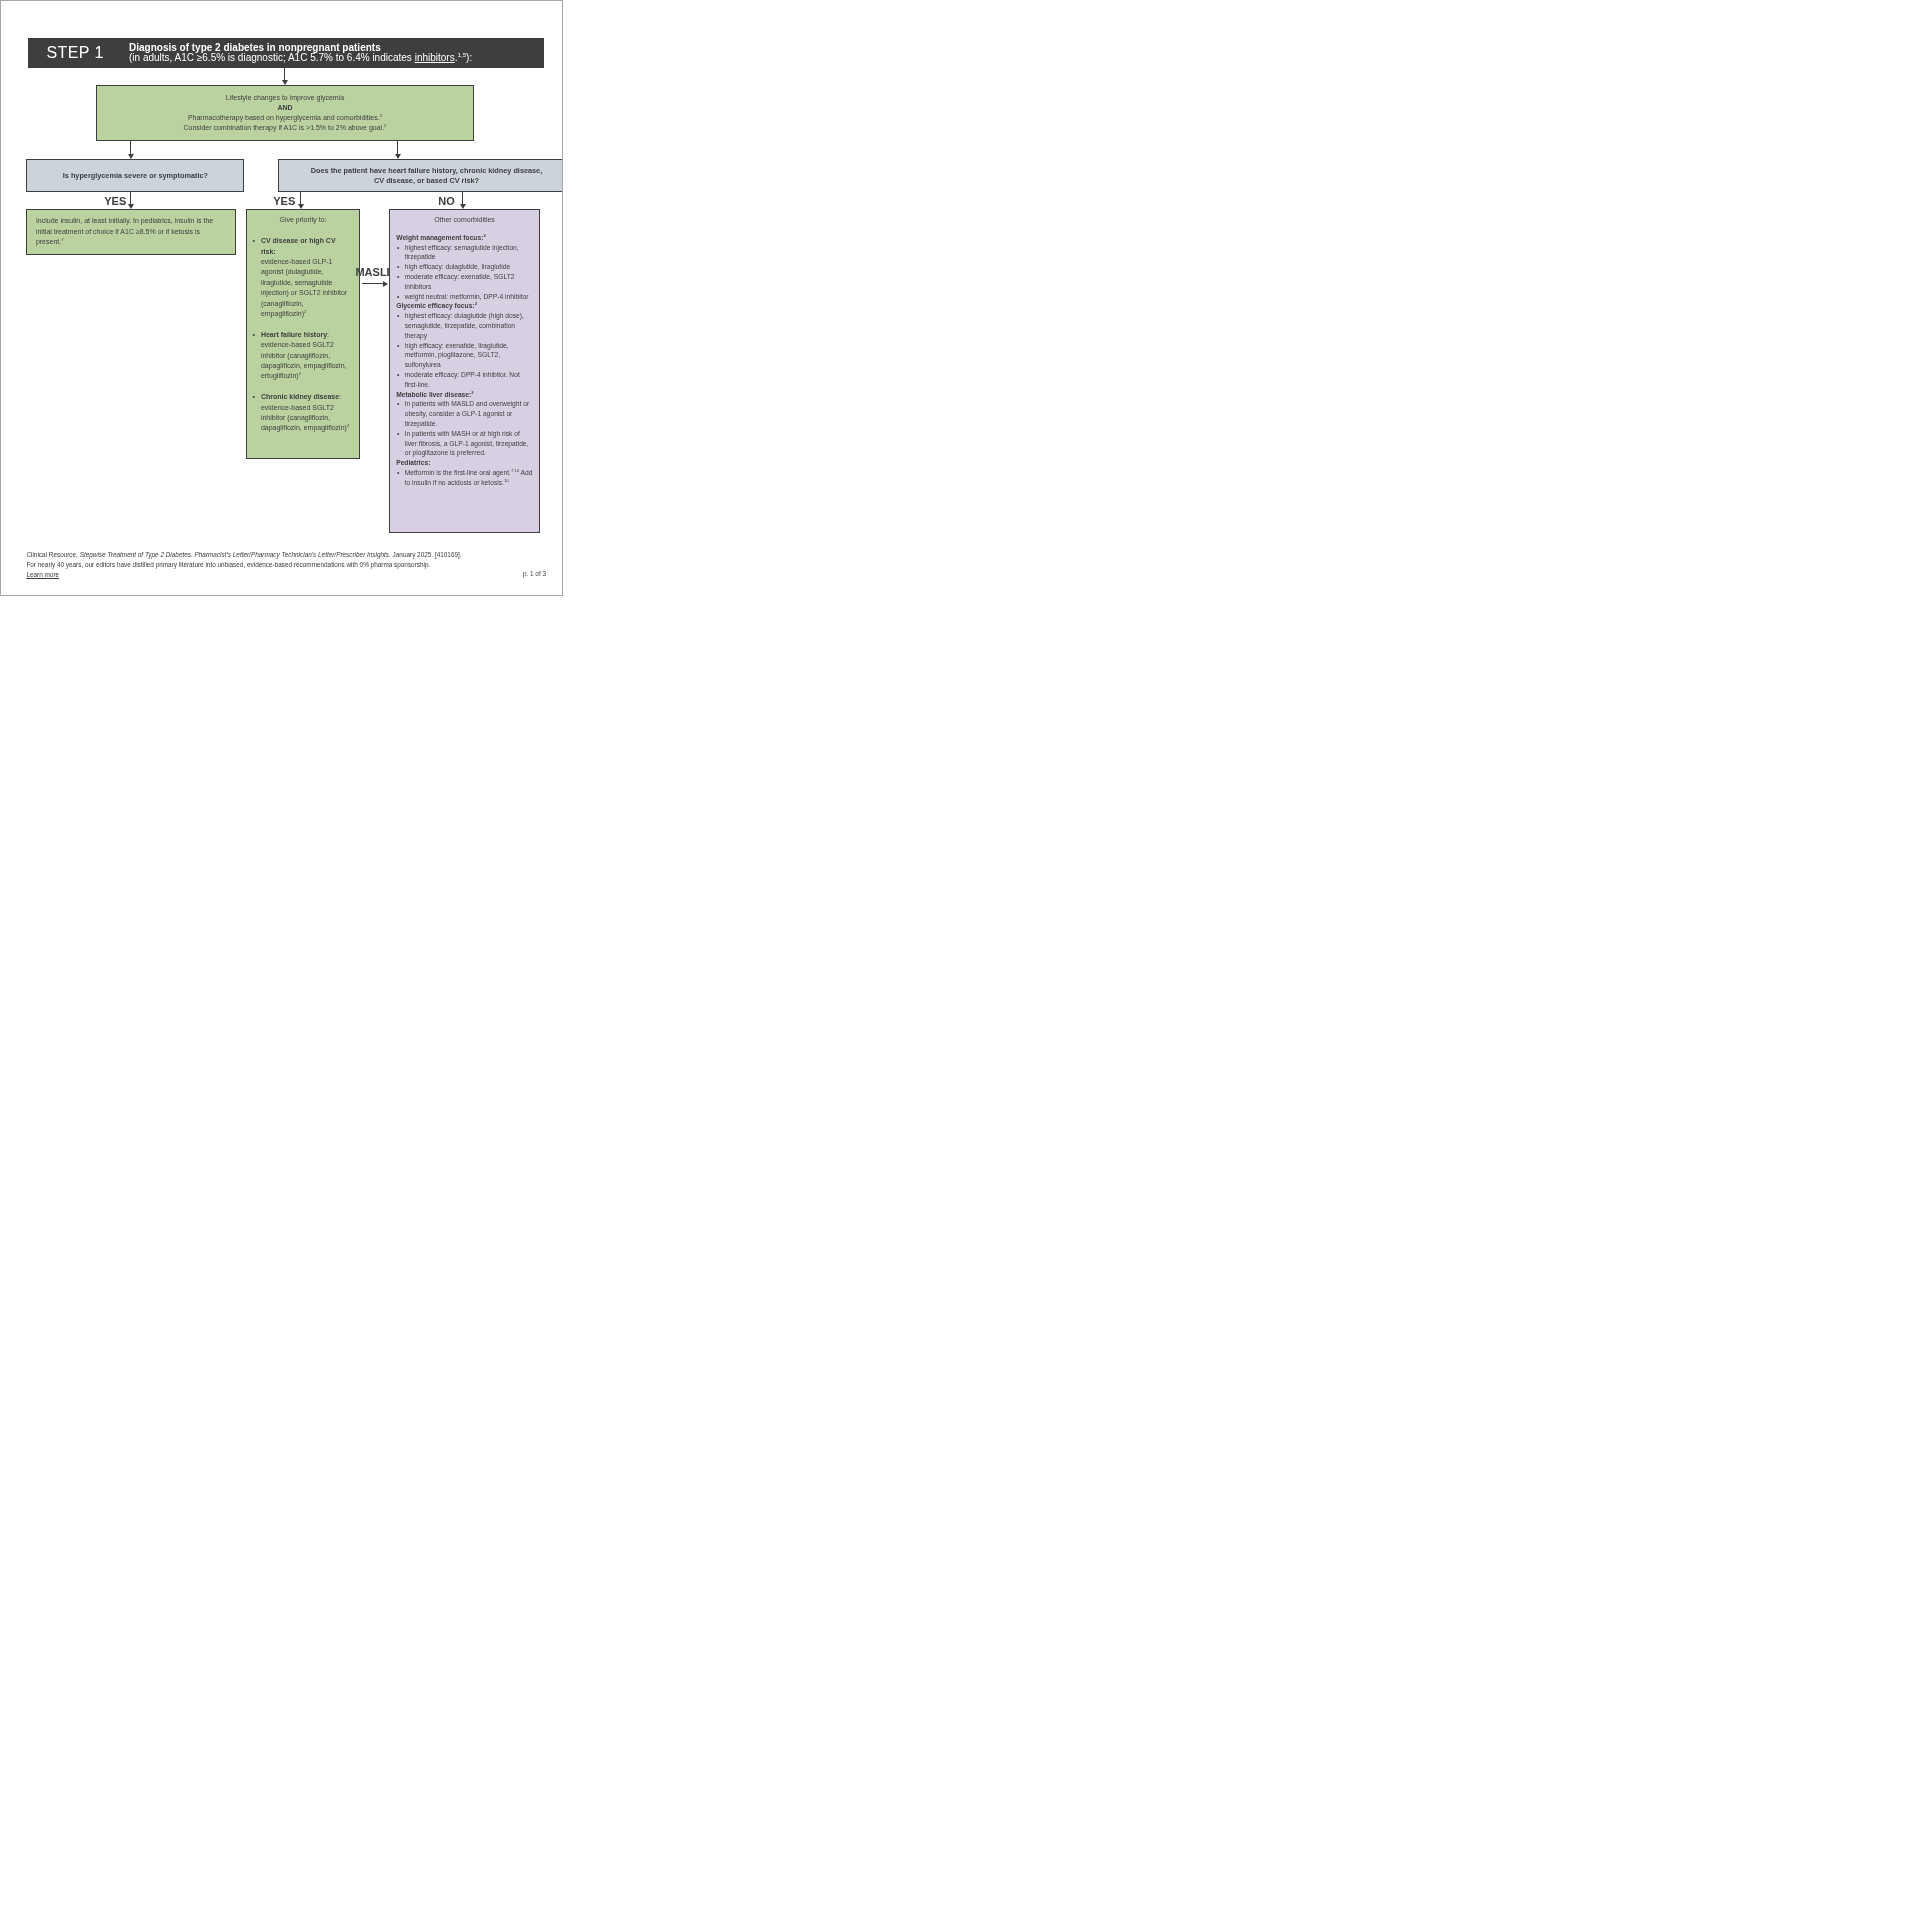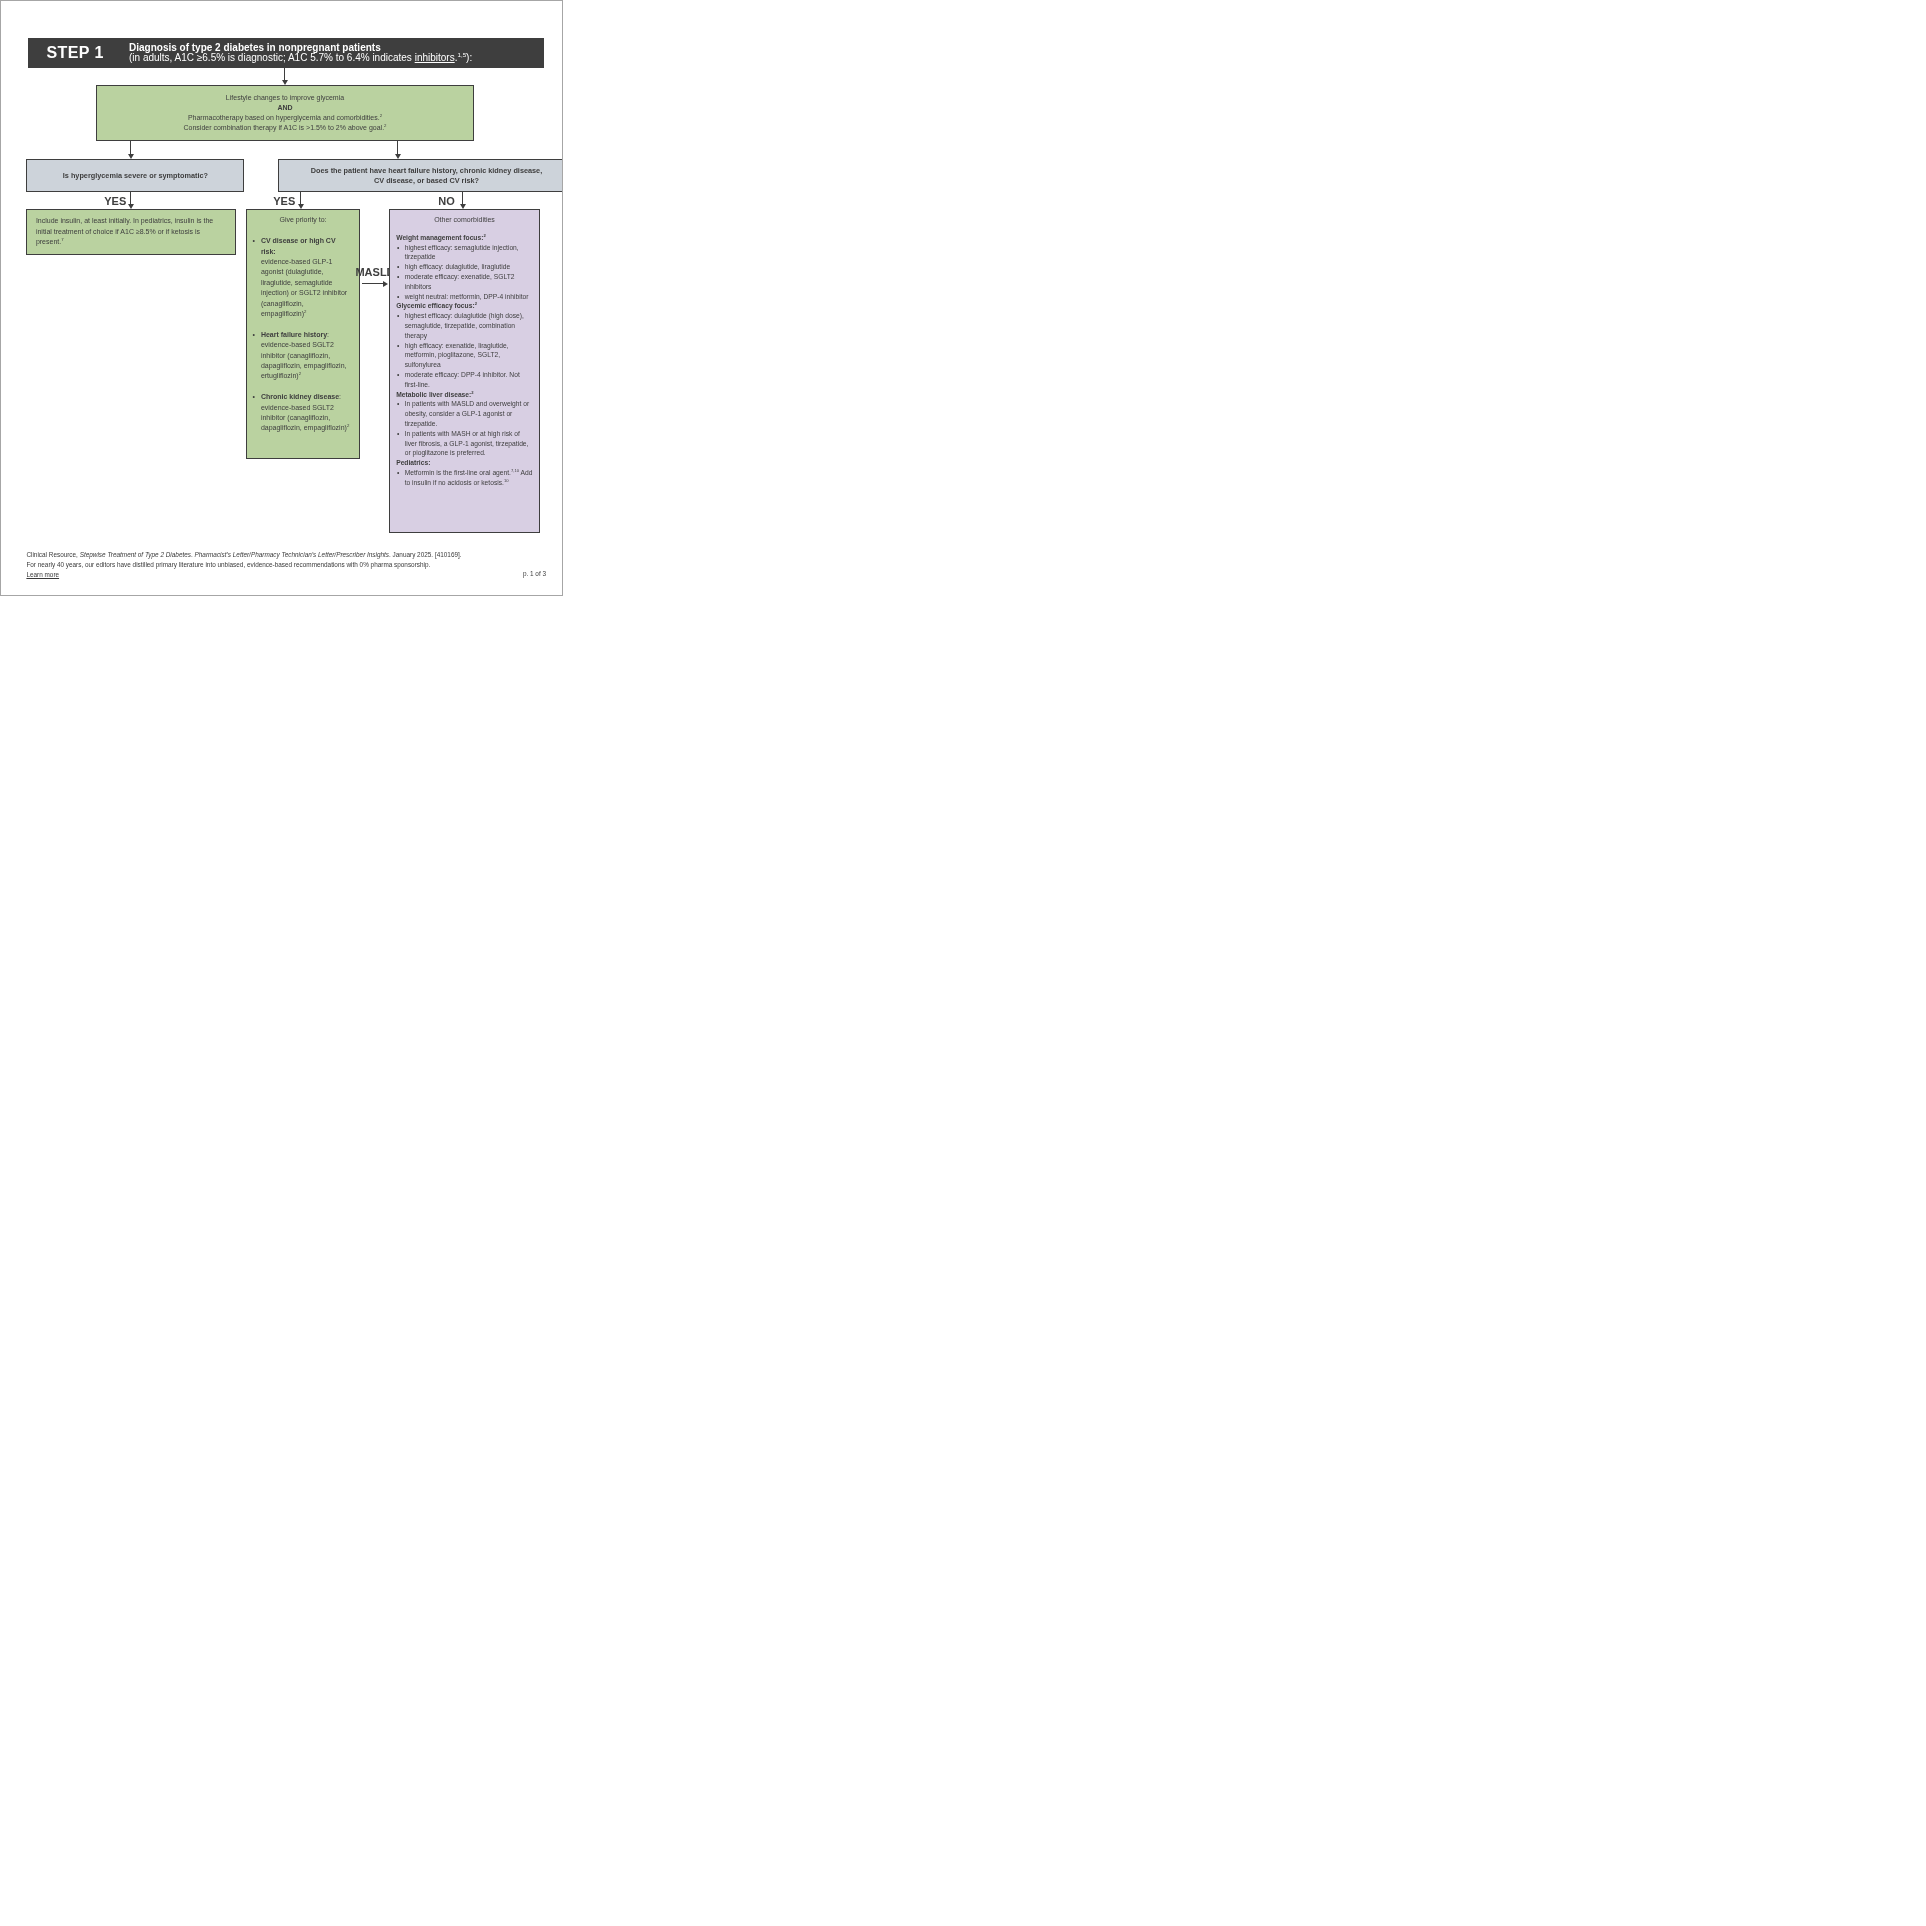--- a/index.html
+++ b/index.html
@@ -4,21 +4,21 @@
 <style>
   html,body{margin:0;padding:0;background:#fff;}
   .page{
     position:relative;width:563px;height:596px;background:#fff;
     border:0.8px solid #a6a6a6;box-sizing:border-box;overflow:hidden;
     font-family:"Liberation Sans",sans-serif;color:#3e3e3e;
   }
   sup{font-size:62%;line-height:0;vertical-align:super;}
   
   .header{position:absolute;left:27px;top:37px;width:516px;height:30px;background:#3e3e3e;color:#fff;}
-  .step-label{position:absolute;left:18.5px;top:50%;transform:translateY(-50%);font-size:16px;font-weight:bold;letter-spacing:0.4px;white-space:nowrap;}
+  .step-label{position:absolute;left:18.5px;top:50%;transform:translateY(-50%);font-size:16px;font-weight:normal;letter-spacing:0.4px;white-space:nowrap;}
   .header-text{position:absolute;left:101px;top:50%;transform:translateY(-50%);font-size:10px;line-height:10px;white-space:nowrap;}
   .ht1{font-weight:bold;}
   .u{text-decoration:underline;text-underline-offset:1.2px;cursor:pointer;}
   
   .box{position:absolute;border:1.2px solid #3e3e3e;box-sizing:border-box;overflow:hidden;}
   .green{background:#bad2a0;}
   .gray{background:#cdd3da;}
   .purple{background:#d8cfe3;}
   .ccol{display:flex;flex-direction:column;justify-content:center;align-items:center;text-align:center;}
   .topgreen{font-size:7px;line-height:10.2px;}

